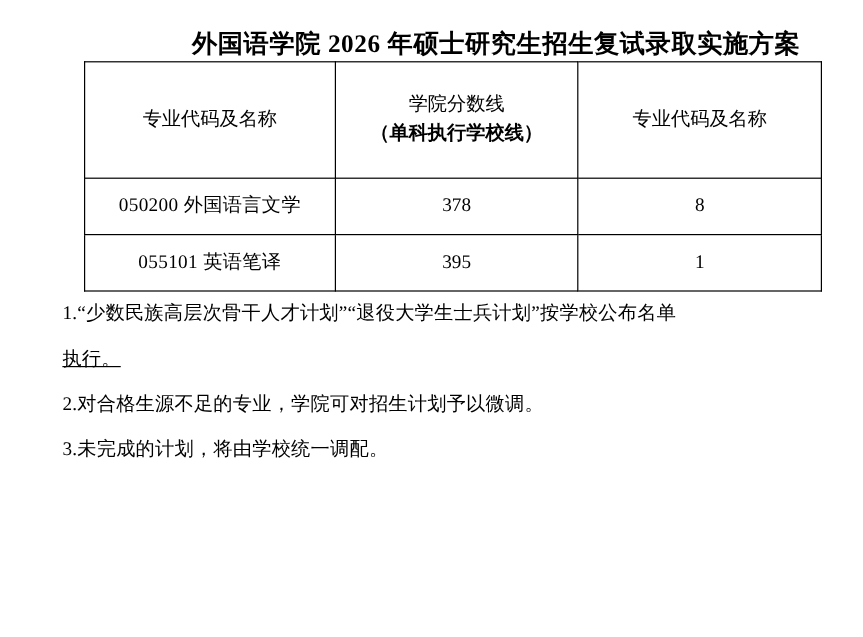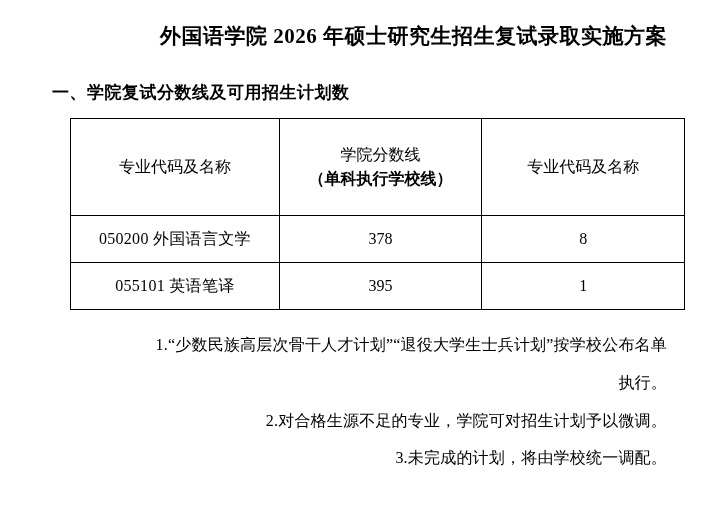--- a/index.html
+++ b/index.html
@@ -72,38 +72,37 @@
     display: block;
     font-weight: bold;
   }
   .note {
     font-size: 16px;
     line-height: 1.85;
     margin: 0;
     letter-spacing: 0.2px;
   }
   .notes {
-    margin-top: 20px;
-    text-align: right;
+    margin-top: 4px;
   }
   .note + .note {
     margin-top: 8px;
   }
   .note-indent {
     text-indent: 0;
+    text-decoration: underline;
   }
 </style>
 </head>
 <body>
 
 <div class="page">
 
   <h1 class="doc-title">外国语学院 2026 年硕士研究生招生复试录取实施方案</h1>
 
-  <h2 class="section-heading">一、学院复试分数线及可用招生计划数</h2>
 
   <table class="score-table">
     <colgroup>
       <col class="col-major">
       <col class="col-score">
       <col class="col-plan">
     </colgroup>
     <thead>
       <tr>
         <th>专业代码及名称</th>

